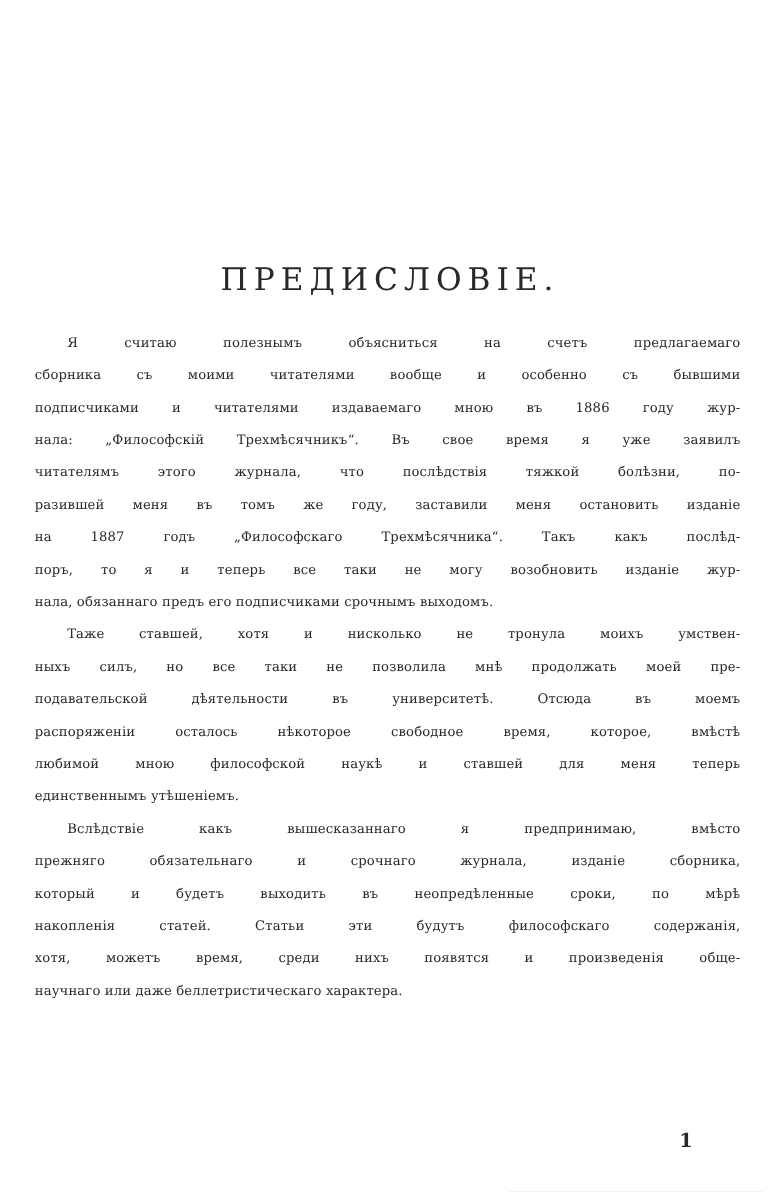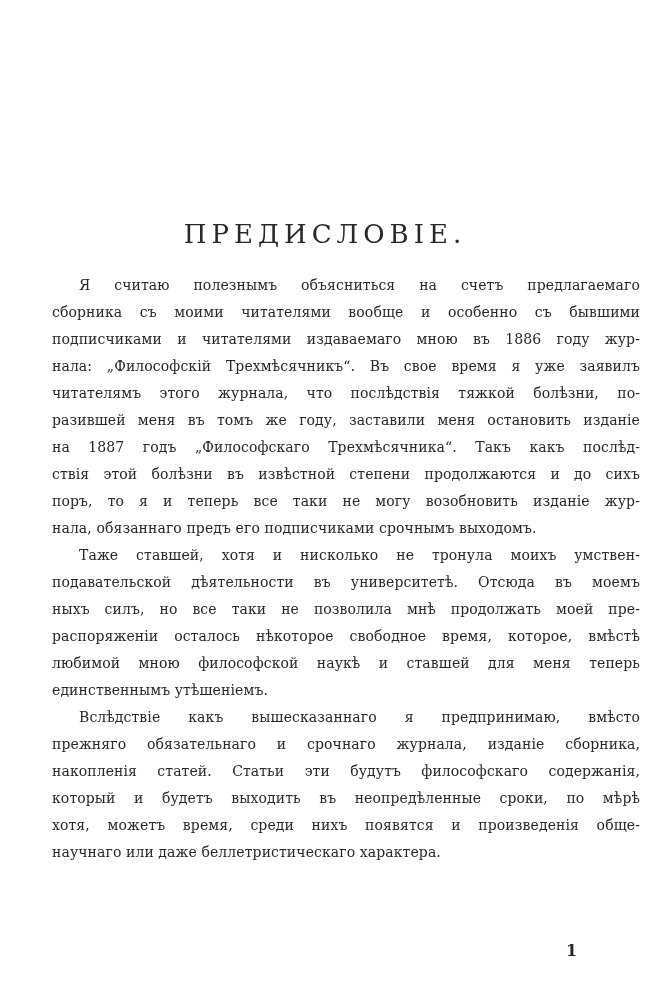--- a/index.html
+++ b/index.html
@@ -24,24 +24,24 @@
     width: 560px;
     text-align: center;
     font-size: 26px;
     line-height: 1.05;
     letter-spacing: 5px;
     font-weight: 400;
     color: var(--ink, #282828);
   }
   .text-block {
     position: absolute;
-    left: 52px;
+    left: 29px;
     top: 272px;
     width: 588px;
-    font-size: 14px;
+    font-size: 11px;
     line-height: 27px;
     letter-spacing: 0.1px;
   }
   .paragraph { margin: 0; padding: 0; }
   .line {
     text-align: justify;
     text-align-last: justify;
     height: 27px;
     overflow: hidden;
   }
@@ -67,39 +67,38 @@
   <div class="text-block">
 
     <div class="paragraph">
       <div class="line first">Я считаю полезнымъ объясниться на счетъ предлагаемаго</div>
       <div class="line">сборника съ моими читателями вообще и особенно съ бывшими</div>
       <div class="line">подписчиками и читателями издаваемаго мною въ 1886 году жур-</div>
       <div class="line">нала: „Философскій Трехмѣсячникъ“. Въ свое время я уже заявилъ</div>
       <div class="line">читателямъ этого журнала, что послѣдствія тяжкой болѣзни, по-</div>
       <div class="line">разившей меня въ томъ же году, заставили меня остановить изданіе</div>
       <div class="line">на 1887 годъ „Философскаго Трехмѣсячника“. Такъ какъ послѣд-</div>
-      <div class="line">ствія этой болѣзни въ извѣстной степени продолжаются и до сихъ</div>
       <div class="line">поръ, то я и теперь все таки не могу возобновить изданіе жур-</div>
       <div class="line last">нала, обязаннаго предъ его подписчиками срочнымъ выходомъ.</div>
     </div>
 
     <div class="paragraph">
       <div class="line first">Таже ставшей, хотя и нисколько не тронула моихъ умствен-</div>
+      <div class="line">ныхъ силъ, но все таки не позволила мнѣ продолжать моей пре-</div>
       <div class="line">подавательской дѣятельности въ университетѣ. Отсюда въ моемъ</div>
-      <div class="line">ныхъ силъ, но все таки не позволила мнѣ продолжать моей пре-</div>
       <div class="line">распоряженіи осталось нѣкоторое свободное время, которое, вмѣстѣ</div>
       <div class="line">любимой мною философской наукѣ и ставшей для меня теперь</div>
       <div class="line last">единственнымъ утѣшеніемъ.</div>
     </div>
 
     <div class="paragraph">
       <div class="line first">Вслѣдствіе какъ вышесказаннаго я предпринимаю, вмѣсто</div>
       <div class="line">прежняго обязательнаго и срочнаго журнала, изданіе сборника,</div>
+      <div class="line">который и будетъ выходить въ неопредѣленные сроки, по мѣрѣ</div>
       <div class="line">накопленія статей. Статьи эти будутъ философскаго содержанія,</div>
-      <div class="line">который и будетъ выходить въ неопредѣленные сроки, по мѣрѣ</div>
       <div class="line">хотя, можетъ время, среди нихъ появятся и произведенія обще-</div>
       <div class="line last">научнаго или даже беллетристическаго характера.</div>
     </div>
 
 
   </div>
 
   <div class="page-number">1</div>
 
 </div>

